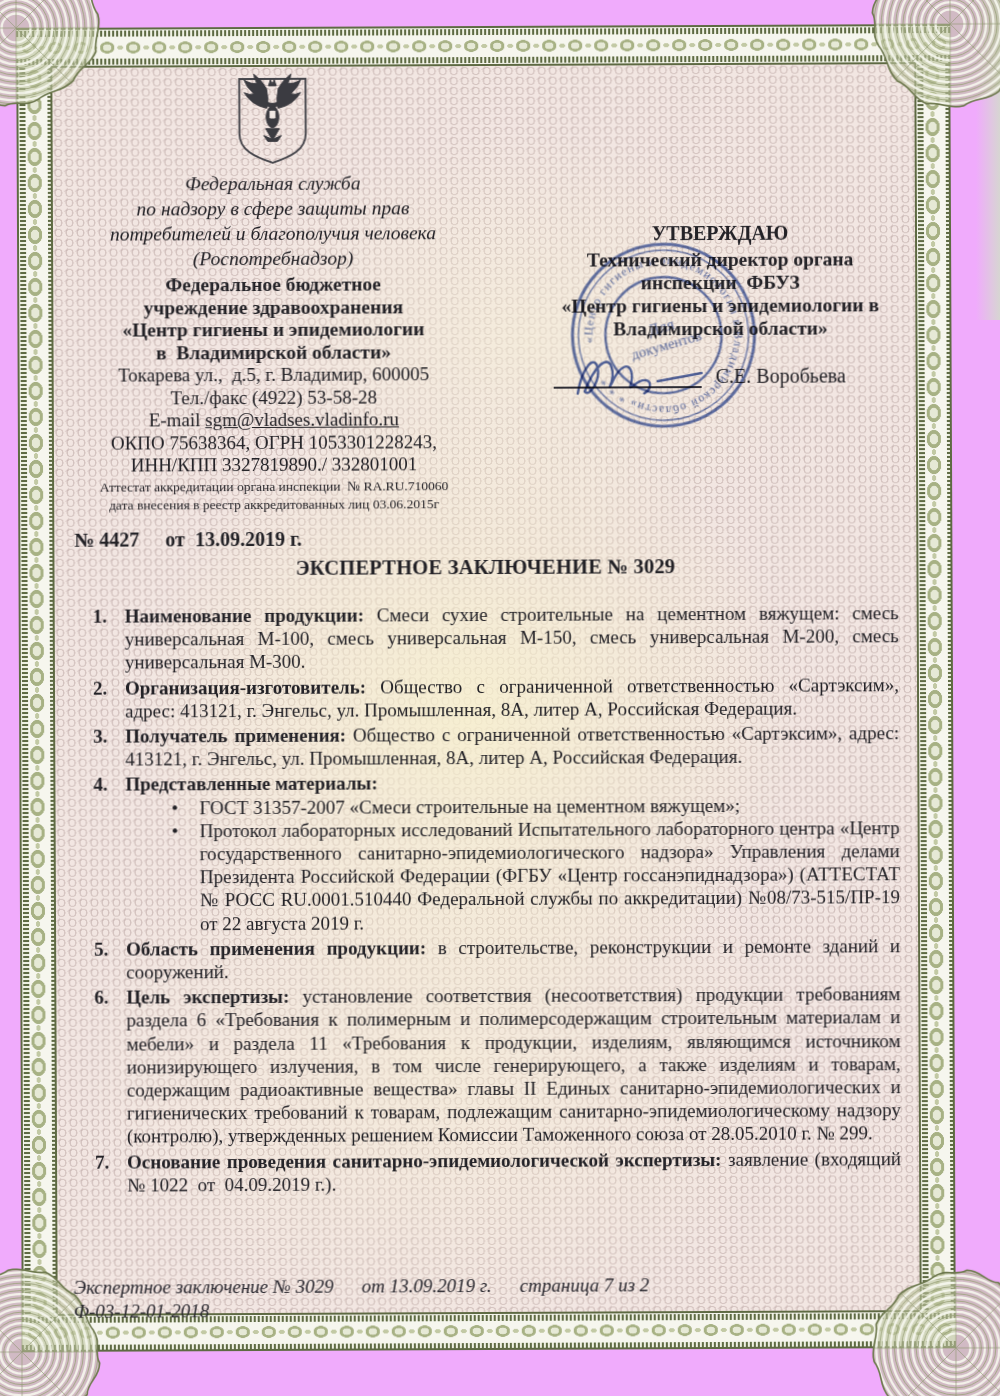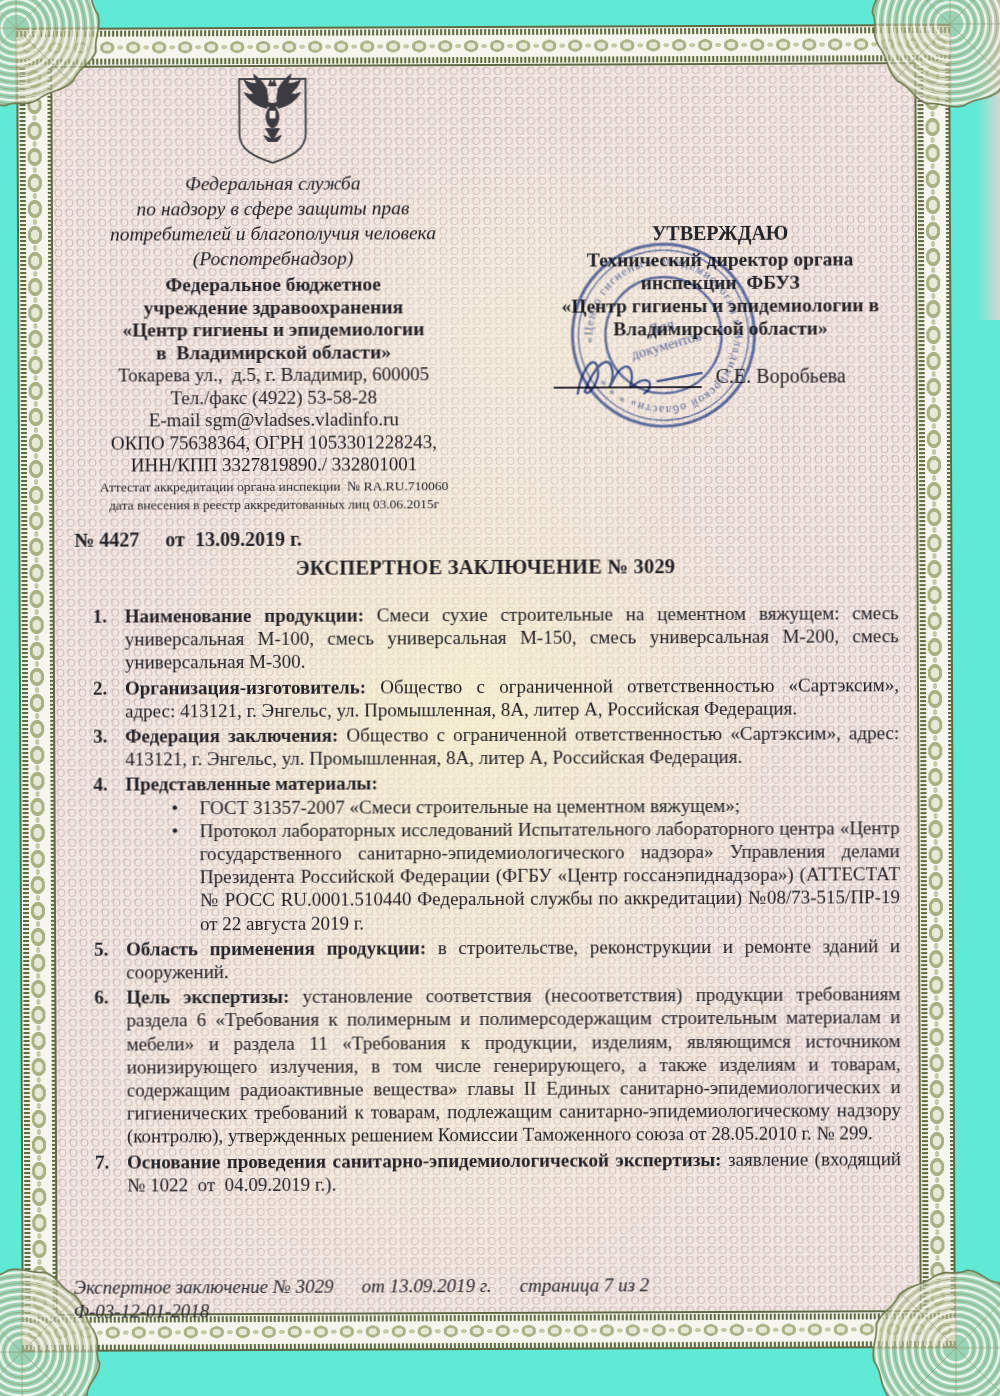--- a/index.html
+++ b/index.html
@@ -1,17 +1,17 @@
 <!DOCTYPE html>
 <html><head>
 <meta charset="utf-8">
 <style>
   html,body{margin:0;padding:0;}
   body{width:1000px;height:1396px;background:#e9e8e4;font-family:"Liberation Serif","DejaVu Serif",serif;}
-  .page{position:relative;width:1000px;height:1396px;background:#5eead4;overflow:hidden;}
+  .page{position:relative;width:1000px;height:1396px;background:#f0abfc;overflow:hidden;}
   .scan-edge{position:absolute;right:0;top:0;width:24px;height:320px;
     background:linear-gradient(to left,#d7d6d2,rgba(215,214,210,0));}
   
   .cert{position:absolute;left:19px;top:26px;width:934px;height:1324px;
     transform:rotate(-0.25deg);transform-origin:50% 50%;}
   .band{position:absolute;background-color:#f6f6ee;}
   .band-h{left:0;right:0;height:40px;box-sizing:border-box;
     border-top:2px solid #5e6a43;border-bottom:2px solid #5e6a43;
     background-image:
       repeating-linear-gradient(90deg,#5e6a43 0 2px,#eef0e2 2px 4px),
@@ -54,21 +54,21 @@
   .lace.bl{left:-88px;bottom:-88px;transform:rotate(-90deg);}
   .lace.br{right:-88px;bottom:-88px;transform:rotate(180deg);}
   
   .content{position:absolute;inset:0;color:#232227;}
   .pre{white-space:pre-wrap;}
   .hdr-left{position:absolute;left:46px;top:46px;width:420px;text-align:center;}
   .coat{display:block;margin:0 auto 4px auto;}
   .agency{font-style:italic;font-size:19.5px;line-height:25px;}
   .orgname{font-weight:bold;font-size:19.5px;line-height:22.5px;margin-top:3px;}
   .addr{font-size:19px;line-height:22.5px;}
-  .u{}
+  .u{text-decoration:underline;}
   .attest{font-size:13.5px;line-height:16px;margin-top:2px;}
   .hdr-right{position:absolute;left:480px;top:196px;width:446px;text-align:center;}
   .approve{font-weight:bold;font-size:20px;line-height:24px;margin-bottom:3px;}
   .appr-line{font-weight:bold;font-size:19.5px;line-height:23px;}
   .sig-row{display:flex;align-items:flex-end;margin-top:22px;padding-left:56px;gap:14px;text-align:left;}
   .sig-line{width:148px;border-bottom:2px solid #2e2d35;height:24px;}
   .signer{font-weight:normal;font-size:20px;}
   .stamp{position:absolute;left:546px;top:210px;width:200px;height:200px;
     transform:rotate(-6deg);mix-blend-mode:multiply;opacity:.88;}
   .signature{position:absolute;left:552px;top:314px;width:150px;height:70px;
@@ -249,21 +249,21 @@
         <div class="item">
           <div class="num">1.</div>
           <div class="ibody"><span class="lbl">Наименование продукции:</span> <span>Смеси сухие строительные на цементном вяжущем: смесь универсальная М-100, смесь универсальная М-150, смесь универсальная М-200, смесь универсальная М-300.</span></div>
         </div>
         <div class="item">
           <div class="num">2.</div>
           <div class="ibody"><span class="lbl">Организация-изготовитель:</span> <span>Общество с ограниченной ответственностью «Сартэксим», адрес: 413121, г. Энгельс, ул. Промышленная, 8А, литер А, Российская Федерация.</span></div>
         </div>
         <div class="item">
           <div class="num">3.</div>
-          <div class="ibody"><span class="lbl">Федерация заключения:</span> <span>Общество с ограниченной ответственностью «Сартэксим», адрес: 413121, г. Энгельс, ул. Промышленная, 8А, литер А, Российская Федерация.</span></div>
+          <div class="ibody"><span class="lbl">Получатель применения:</span> <span>Общество с ограниченной ответственностью «Сартэксим», адрес: 413121, г. Энгельс, ул. Промышленная, 8А, литер А, Российская Федерация.</span></div>
         </div>
         <div class="item">
           <div class="num">4.</div>
           <div class="ibody">
             <span class="lbl">Представленные материалы:</span>
             <div class="bullets">
               <div class="bullet">
                 <div class="dot">•</div>
                 <div class="btext">ГОСТ 31357-2007 «Смеси строительные на цементном вяжущем»;</div>
               </div>

